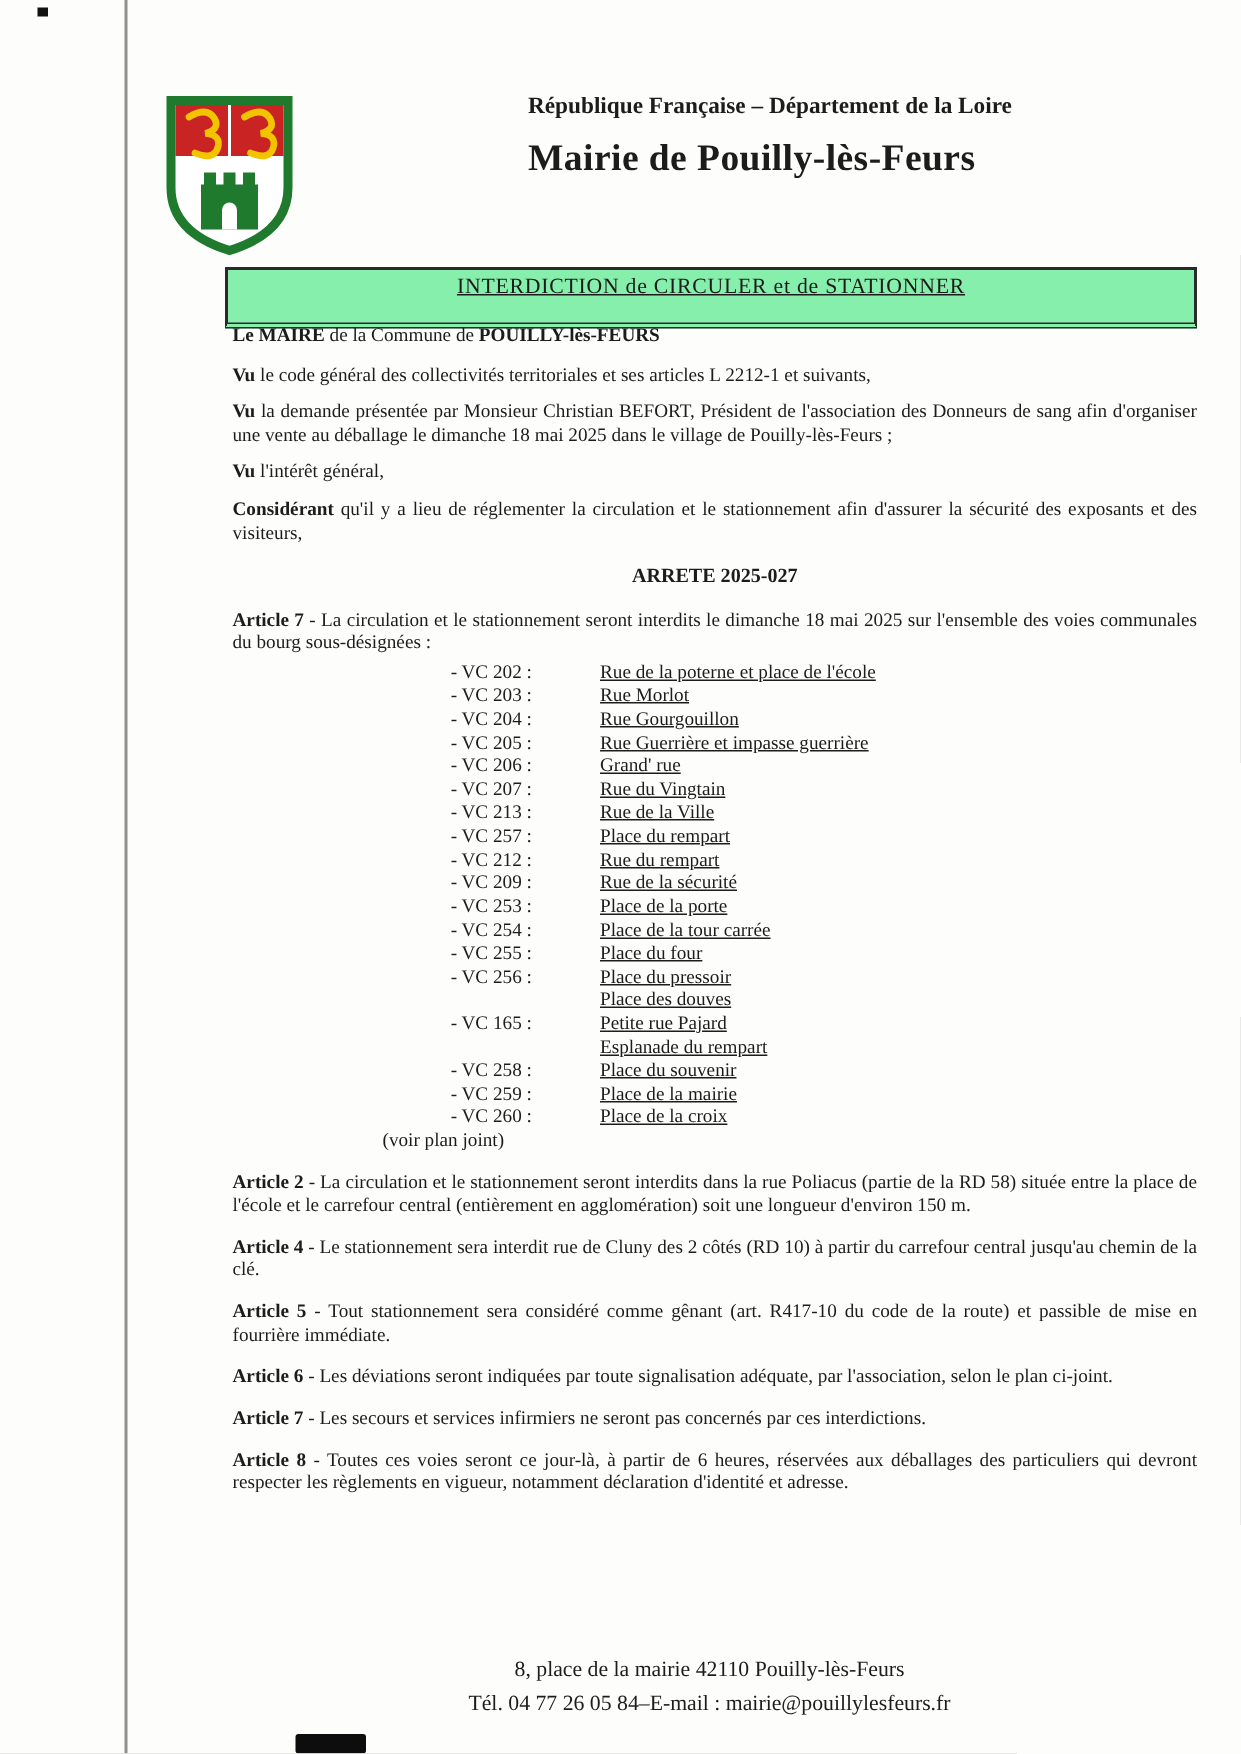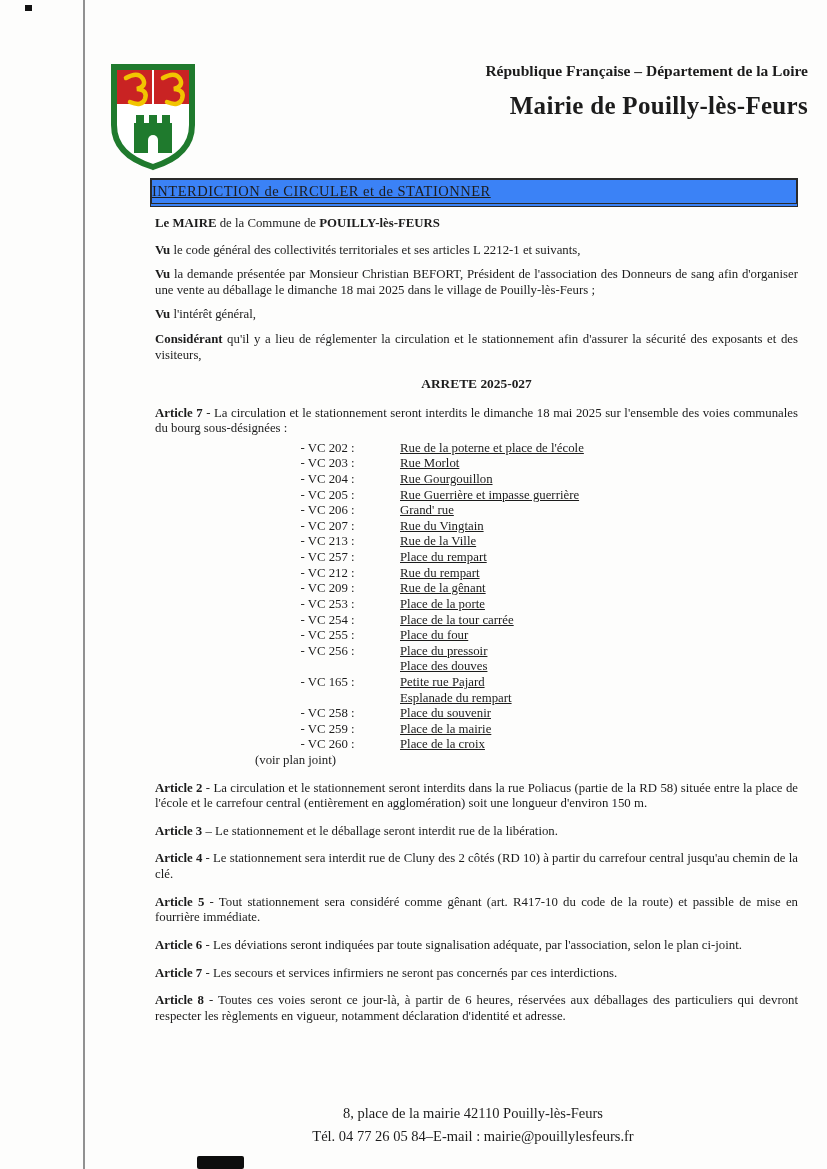--- a/index.html
+++ b/index.html
@@ -9,28 +9,28 @@
     background:#fdfdfc; overflow:hidden;
     font-family:"Liberation Serif","DejaVu Serif",serif; color:#1c1c1c;
   }
   
   .artifact-left-line { position:absolute; left:83px; top:0; width:2px; height:1169px; background:#4a4a4a; opacity:.6; }
   .artifact-top-dot { position:absolute; left:25px; top:5px; width:7px; height:6px; background:#121212; }
   .artifact-bottom-bar { position:absolute; left:197px; top:1156px; width:47px; height:13px; background:#0d0d0d; border-radius:2px; }
 
   .coat { position:absolute; left:108px; top:62px; width:90px; height:110px; }
 
-  .header-block { position:absolute; left:352px; top:62px; width:456px; text-align:right; }
+  .header-block { position:absolute; left:352px; top:62px; width:456px; text-align:left; }
   .header-line1 { font-weight:bold; font-size:15.5px; }
   .header-title { font-weight:bold; font-size:25px; margin-top:12px; letter-spacing:.3px; }
 
   .banner {
     position:absolute; left:150px; top:178px; width:648px;
     border:2px solid #2a2a2a; border-bottom:4px double #2a2a2a;
-    padding:2px 0 3px; background:#3b82f6;
+    padding:2px 0 15px; text-align:center; background:#86efac;
   }
   .banner-text { font-size:14.5px; letter-spacing:.5px; text-decoration:underline; }
 
   .content { position:absolute; left:155px; top:216px; width:643px; font-size:12.8px; line-height:1.22; }
   .maire-line { margin:0 0 11px 0; }
   p.para { margin:0 0 9px 0; text-align:justify; }
   .arrete-no { text-align:center; font-weight:bold; font-size:13.4px; margin:13px 0 13px 0; }
   p.article1-para { margin:0 0 4px 0; text-align:justify; }
   .roads { margin:0 0 0 100px; }
   .road-row { display:flex; }
@@ -124,21 +124,21 @@
         <div class="road-row">
           <span class="road-code">- VC 257 :</span>
           <span class="road-name">Place du rempart</span>
         </div>
         <div class="road-row">
           <span class="road-code">- VC 212 :</span>
           <span class="road-name">Rue du rempart</span>
         </div>
         <div class="road-row">
           <span class="road-code">- VC 209 :</span>
-          <span class="road-name">Rue de la gênant</span>
+          <span class="road-name">Rue de la sécurité</span>
         </div>
         <div class="road-row">
           <span class="road-code">- VC 253 :</span>
           <span class="road-name">Place de la porte</span>
         </div>
         <div class="road-row">
           <span class="road-code">- VC 254 :</span>
           <span class="road-name">Place de la tour carrée</span>
         </div>
         <div class="road-row">
@@ -172,21 +172,20 @@
         <div class="road-row">
           <span class="road-code">- VC 260 :</span>
           <span class="road-name">Place de la croix</span>
         </div>
       </div>
 
     <p class="plan-note">(voir plan joint)</p>
 
     <div>
         <p class="article"><strong>Article 2</strong><span> - La circulation et le stationnement seront interdits dans la rue Poliacus (partie de la RD 58) située entre la place de l'école et le carrefour central (entièrement en agglomération) soit une longueur d'environ 150 m.</span></p>
-        <p class="article"><strong>Article 3</strong><span> – Le stationnement et le déballage seront interdit rue de la libération.</span></p>
         <p class="article"><strong>Article 4</strong><span> - Le stationnement sera interdit rue de Cluny des 2 côtés (RD 10) à partir du carrefour central jusqu'au chemin de la clé.</span></p>
         <p class="article"><strong>Article 5</strong><span> - Tout stationnement sera considéré comme gênant (art. R417-10 du code de la route) et passible de mise en fourrière immédiate.</span></p>
         <p class="article"><strong>Article 6</strong><span> - Les déviations seront indiquées par toute signalisation adéquate, par l'association, selon le plan ci-joint.</span></p>
         <p class="article"><strong>Article 7</strong><span> - Les secours et services infirmiers ne seront pas concernés par ces interdictions.</span></p>
         <p class="article"><strong>Article 8</strong><span> - Toutes ces voies seront ce jour-là, à partir de 6 heures, réservées aux déballages des particuliers qui devront respecter les règlements en vigueur, notamment déclaration d'identité et adresse.</span></p>
       </div>
   </div>
 
   <div class="footer">
     <div>8, place de la mairie 42110 Pouilly-lès-Feurs</div>

